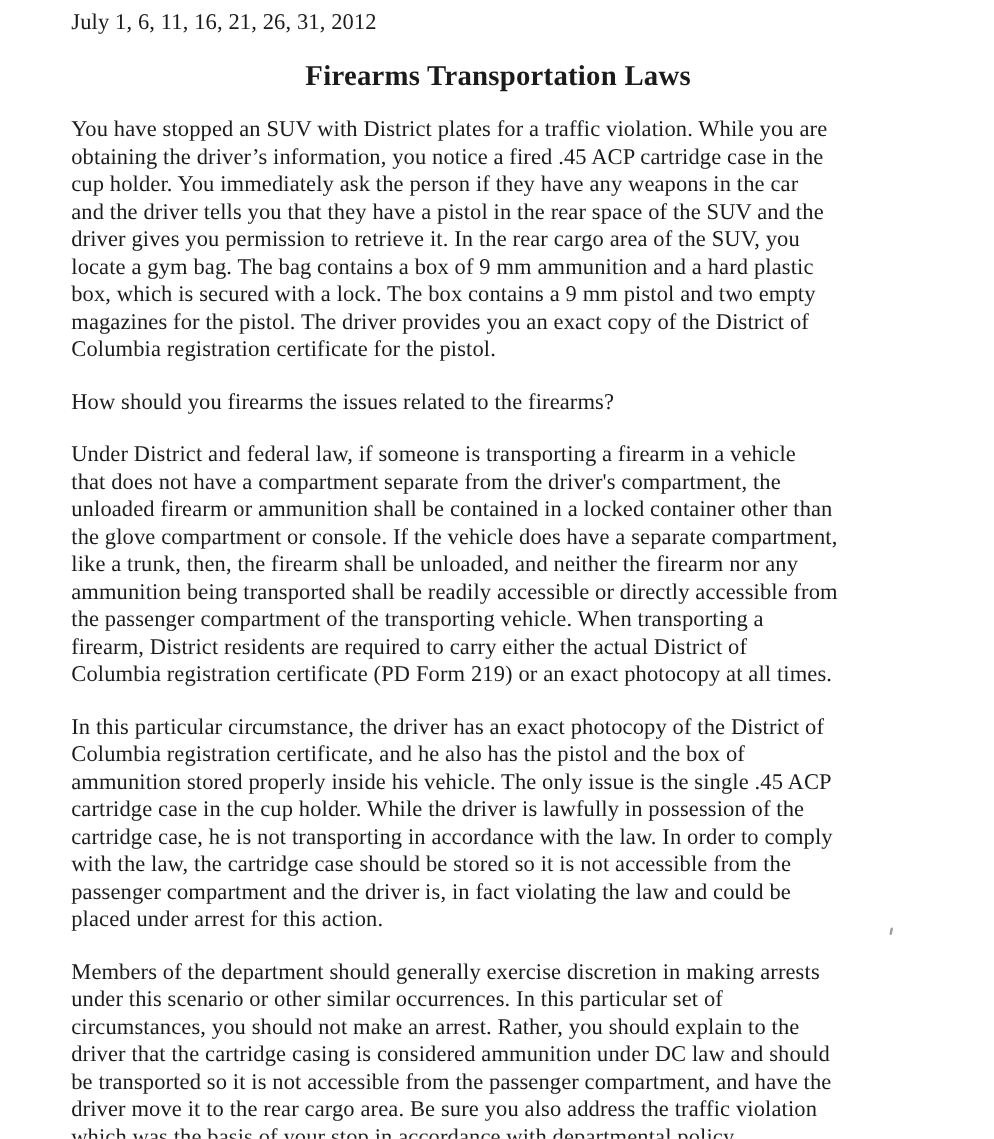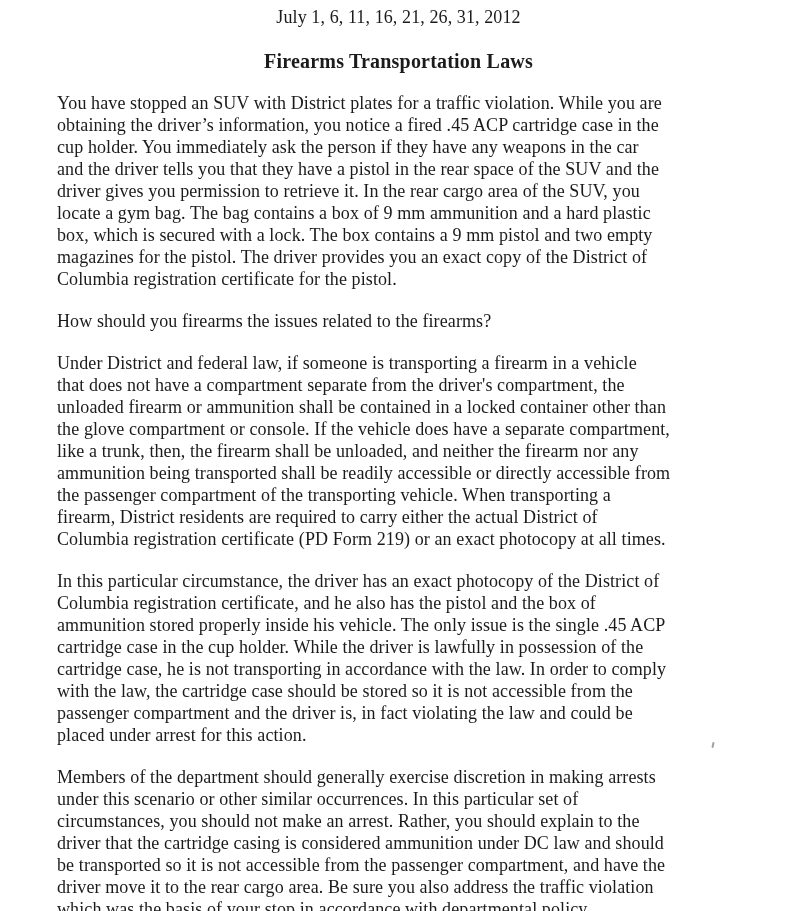--- a/index.html
+++ b/index.html
@@ -19,27 +19,26 @@
     font-family: "Liberation Serif", "DejaVu Serif", serif;
     font-size: 18px;
     line-height: 22px;
     box-sizing: border-box;
     padding: 6px 55px 0 57px;
     letter-spacing: 0.1px;
   }
   .date-line {
     margin: 0;
     white-space: pre-line;
-    text-align: center;
   }
   .doc-title {
     margin: 22px 0 0 0;
     text-align: center;
     font-weight: bold;
-    font-size: 20px;
+    font-size: 23px;
     letter-spacing: 0.2px;
   }
   .para {
     margin: 20px 0 0 0;
     white-space: pre-line;
   }
   .scan-speck {
     position: absolute;
     left: 712px;
     top: 742px;

